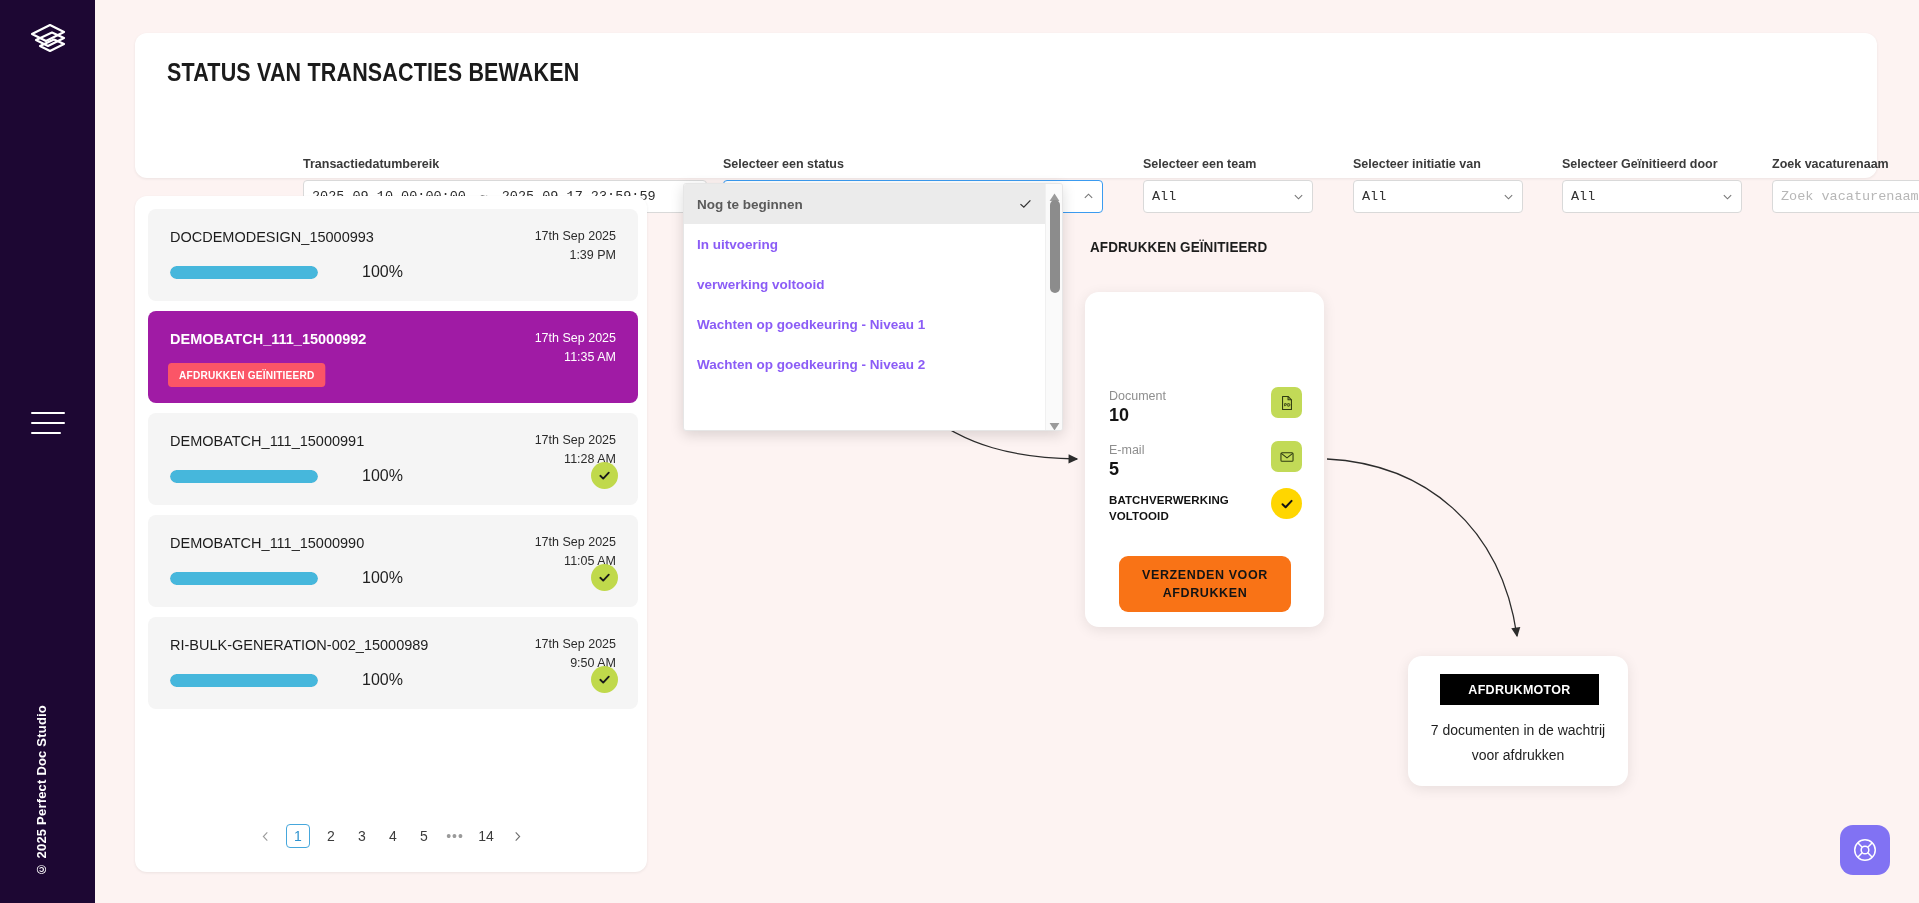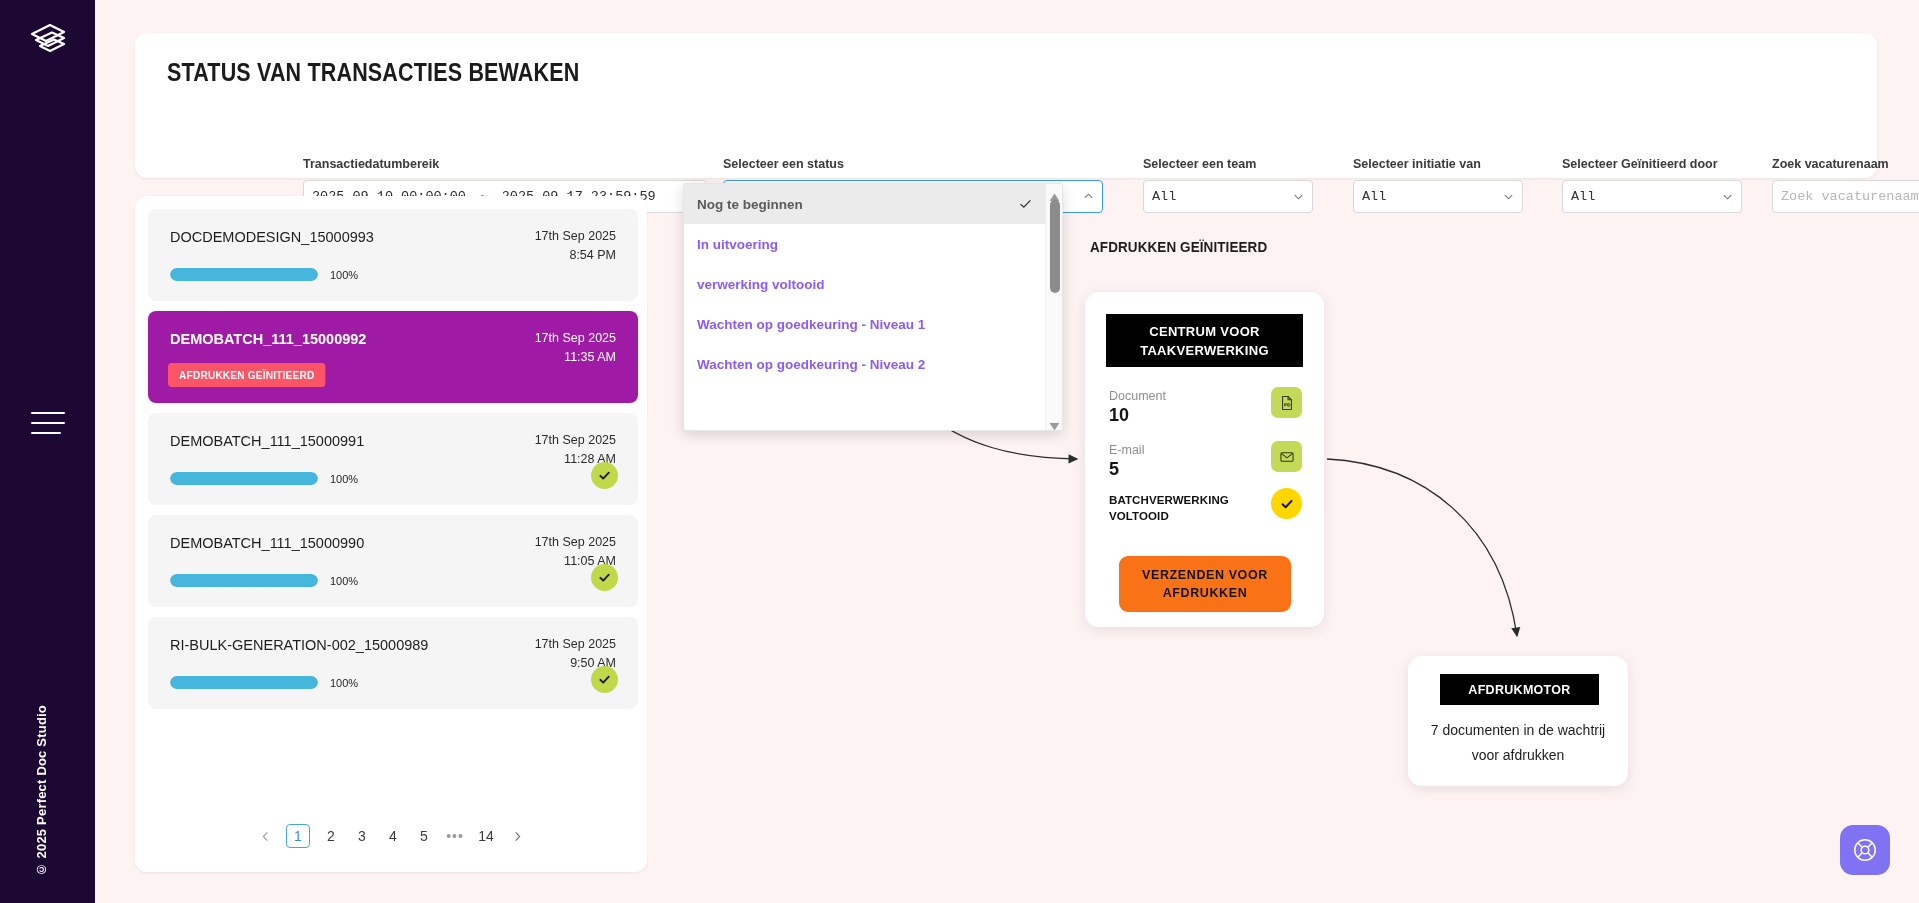--- a/index.html
+++ b/index.html
@@ -165,21 +165,21 @@
     position: absolute; right: 22px; top: 18px;
     text-align: right; font-size: 12.5px; color: #2b2b2b; line-height: 19px;
   }
   .tx-card.active .tx-date { color: #ffffff; }
   .tx-progress-row {
     position: absolute; left: 22px; bottom: 20px;
     display: flex; align-items: center; gap: 12px;
   }
   .bar-track { width: 148px; height: 13px; background: #e3e3e3; border-radius: 7px; overflow: hidden; }
   .bar-fill  { height: 100%; background: #46b7dc; border-radius: 7px; }
-  .bar-pct { font-size: 11px; color: #1f1f1f; }
+  .bar-pct { font-size: 16px; color: #1f1f1f; margin-left: 32px; }
   .tx-status-dot {
     position: absolute; right: 20px; bottom: 16px;
     width: 27px; height: 27px; border-radius: 50%;
     background: #c0d94b;
     display: flex; align-items: center; justify-content: center;
   }
   .tx-badge {
     position: absolute; left: 20px; bottom: 16px;
     background: #fb5567; color: #fff;
     font-size: 11px; font-weight: 700; letter-spacing: .2px;
@@ -425,21 +425,21 @@
       </span>
     </div>
   </div>
 
   <div id="list-panel">
 
     <div class="tx-card" style="top:13px;">
       <div class="tx-name">DOCDEMODESIGN_15000993</div>
       <div class="tx-date">
         <div>17th Sep 2025</div>
-        <div>8:54 PM</div>
+        <div>1:39 PM</div>
       </div>
       <div class="tx-progress-row">
         <div class="bar-track">
           <div class="bar-fill" style="width:100%"></div>
         </div>
         <span class="bar-pct">100%</span>
       </div>
     </div>
 
     <div class="tx-card active" style="top:115px;">
@@ -537,21 +537,20 @@
           <path d="M0.5 1 L8 4.5 L0.5 8 Z" fill="#2c2c2c"></path>
         </marker>
       </defs>
       <path d="M258 215 C 300 250, 350 262, 412 263" stroke="#2c2c2c" stroke-width="1.3" fill="none" marker-end="url(#ah)"></path>
       <path d="M662 263 C 760 268, 836 330, 852 440" stroke="#2c2c2c" stroke-width="1.3" fill="none" marker-end="url(#ah)"></path>
     </svg>
 
     <div id="stage-title">AFDRUKKEN GEÏNITIEERD</div>
 
     <div id="job-card">
-      <div id="job-card-header">CENTRUM VOOR TAAKVERWERKING</div>
 
       <div class="metric" id="metric-doc">
         <span>Document</span>
         <span class="val">10</span>
       </div>
       <div class="metric-icon" id="icon-doc">
         <svg viewBox="0 0 18 18" width="16" height="16" fill="none" stroke="#2f3b12" stroke-width="1.2" stroke-linejoin="round">
           <path d="M4 1.6h6.2L14 5.4v11H4z"></path>
           <path d="M10.2 1.6v3.8H14"></path>
           <path d="M6.4 12.6v-3h1.1a1 1 0 010 2H6.4M9.9 12.6v-3h.9a1.5 1.5 0 010 3z" stroke-width="1"></path>

